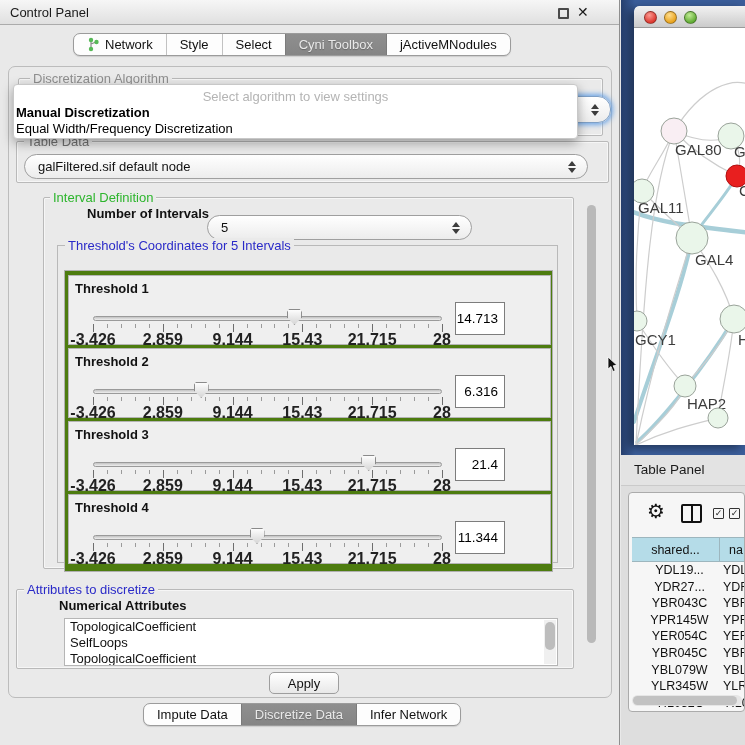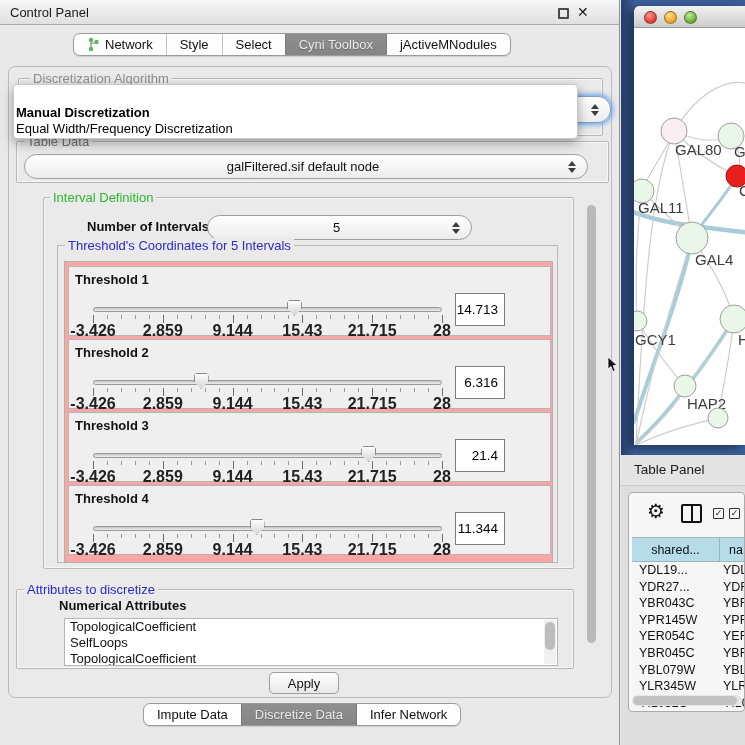--- a/index.html
+++ b/index.html
@@ -31,44 +31,44 @@
   .group { position:absolute; border:1px solid #b9b9b9; border-radius:2px; box-shadow:inset 0 0 0 1px rgba(255,255,255,.55); }
   .gtitle { position:absolute; top:-8px; font-size:13px; background:#eaeaea; padding:0 3px; white-space:nowrap; }
   .gtitle.gray { color:#8e8e8e; }
   .gtitle.dark { color:#737373; }
   .gtitle.green { color:#2db52d; }
   .gtitle.blue  { color:#2a2ac8; }
 
   .algo-group { left:9px; top:11px; width:585px; height:58px; }
 
   
-  .combo { position:absolute; height:25px; background:linear-gradient(#ffffff,#ececec); border:1px solid #9f9f9f; border-radius:13px; display:flex; align-items:center;text-align:center; }
+  .combo { position:absolute; height:25px; background:linear-gradient(#ffffff,#ececec); border:1px solid #9f9f9f; border-radius:13px; display:flex; align-items:center; }
   .combo .ctext { font-size:13px; color:#111; padding-left:13px; flex:1; overflow:hidden; white-space:nowrap; }
   .stepper { display:flex; flex-direction:column; align-items:center; gap:2px; margin-right:11px; }
   .stepper i { display:block; width:0; height:0; border-left:4px solid transparent; border-right:4px solid transparent; }
   .stepper .up { border-bottom:5px solid #3c3c3c; }
   .stepper .dn { border-top:5px solid #3c3c3c; }
   .algo-combo { left:200px; top:29px; width:402px; height:27px; z-index:5; border-color:#7d9fc6; box-shadow:0 0 5px 2px rgba(100,160,230,.9); }
 
   
   .popup { position:absolute; left:4px; top:17px; width:565px; height:55px; background:#ffffff; border:1px solid #c8c8c8; border-radius:4px; box-shadow:0 4px 12px rgba(0,0,0,.35); z-index:20; }
   .popup-hint { position:absolute; top:4px; left:0; width:100%; text-align:center; font-size:13px; color:#b4b4b4; }
   .popup-item { position:absolute; left:2px; font-size:13px; color:#000; white-space:nowrap; }
   .popup-item.b { font-weight:bold; top:20px; }
   .popup-item.n { top:36px; }
 
   .td-group { left:7px; top:74px; width:593px; height:42px; }
   .td-combo { left:7px; top:12px; width:564px; }
 
   .interval-group { left:34px; top:130px; width:531px; height:372px; }
-  .noi-label { position:absolute; left:43px; top:21px; font-size:13px; font-weight:bold; color:#111; }
+  .noi-label { position:absolute; left:43px; top:8px; font-size:13px; font-weight:bold; color:#111; }
   .noi-combo { left:163px; top:17px; width:265px; }
 
   .thresh-group { position:absolute; left:13px; top:47px; width:501px; height:318px; border:1px solid #b9b9b9; }
-  .thresh-inner { position:absolute; left:6px; top:15px; width:489px; height:302px; border:1px solid #b0b0b0; background:#fca5a5; }
+  .thresh-inner { position:absolute; left:6px; top:24px; width:489px; height:302px; border:1px solid #b0b0b0; background:#4d7c0f; }
 
   .trow { position:absolute; left:3px; width:483px; height:70px; border:1px solid #b5b5b5; background:#efefef; }
   .trow-label { position:absolute; left:6px; top:5px; font-size:13px; font-weight:bold; color:#111; }
   .track { position:absolute; left:24px; top:40px; width:349px; height:5px; border:1px solid #9a9a9a; border-radius:3px; background:linear-gradient(#c2c2c2,#efefef); }
   .thumb { position:absolute; top:33px; width:15px; height:16px; background:linear-gradient(#fdfdfd,#d6d6d6); border:1px solid #8a8a8a; clip-path:polygon(15% 0,85% 0,100% 18%,100% 52%,50% 100%,0 52%,0 18%); }
   .tick { position:absolute; width:1px; background:#6e6e6e; }
   .tlabel { position:absolute; top:55px; transform:translateX(-50%); font-size:16px; font-weight:bold; color:#222; white-space:nowrap; }
   .vbox { position:absolute; left:386px; top:26px; width:50px; height:33px; background:#ffffff; border:1px solid #7d7d7d; font-size:13.5px; color:#000; text-align:right; line-height:31px; padding-right:6px; }
 
   .attr-group { left:7px; top:522px; width:558px; height:80px; }
@@ -105,21 +105,21 @@
   .col-icon i { position:absolute; left:8px; top:0; width:2px; height:15px; background:#111; }
   .cb { position:absolute; top:15px; width:11px; height:11px; border:1.5px solid #333; border-radius:1px; font-size:9px; line-height:9px; text-align:center; color:#222; font-weight:bold; }
   .cb1 { left:84px; } .cb2 { left:100px; }
   .tp-table { position:absolute; left:3px; top:44px; width:114px; }
   .tp-hrow { display:flex; height:25px; border-top:1px solid #9db6be; border-bottom:1px solid #9db6be; }
   .tp-hcell { background:#b5dce8; font-size:12.5px; color:#111; line-height:24px; border-right:1px solid #9db6be; overflow:hidden; white-space:nowrap; }
   .hc1 { width:88px; text-align:center; }
   .hc2 { flex:1; padding-left:9px; }
   .tp-row { display:flex; height:16.6px; }
   .tp-cell { font-size:12.5px; color:#111; line-height:16.6px; white-space:nowrap; overflow:hidden; }
-  .c1 { width:88px; padding-left:7px; } .c2 { flex:1; padding-left:3px; }
+  .c1 { width:88px; padding-left:7px;text-align:center; } .c2 { flex:1; padding-left:3px; }
   .hscroll { position:absolute; left:3px; top:202px; width:110px; height:11px; background:#e6e6e6; border-radius:6px; }
   .hthumb { position:absolute; left:1px; top:1px; width:104px; height:9px; background:#c2c2c2; border-radius:5px; }
 
   .cursor { position:absolute; left:607px; top:357px; z-index:40; }
 </style>
 </head>
 <body>
 
 <div id="app">
 
@@ -162,20 +162,21 @@
 
       <div class="combo algo-combo">
         <span class="ctext"></span>
         <span class="stepper">
             <i class="up"></i>
             <i class="dn"></i>
           </span>
       </div>
 
       <div class="popup">
+        <div class="popup-hint">Select algorithm to view settings</div>
         <div class="popup-item b">Manual Discretization</div>
         <div class="popup-item n">Equal Width/Frequency Discretization</div>
       </div>
 
       <div class="group td-group">
         <span class="gtitle dark" style="left:7px">Table Data</span>
         <div class="combo td-combo">
           <span class="ctext">galFiltered.sif default node</span>
           <span class="stepper">
               <i class="up"></i>

